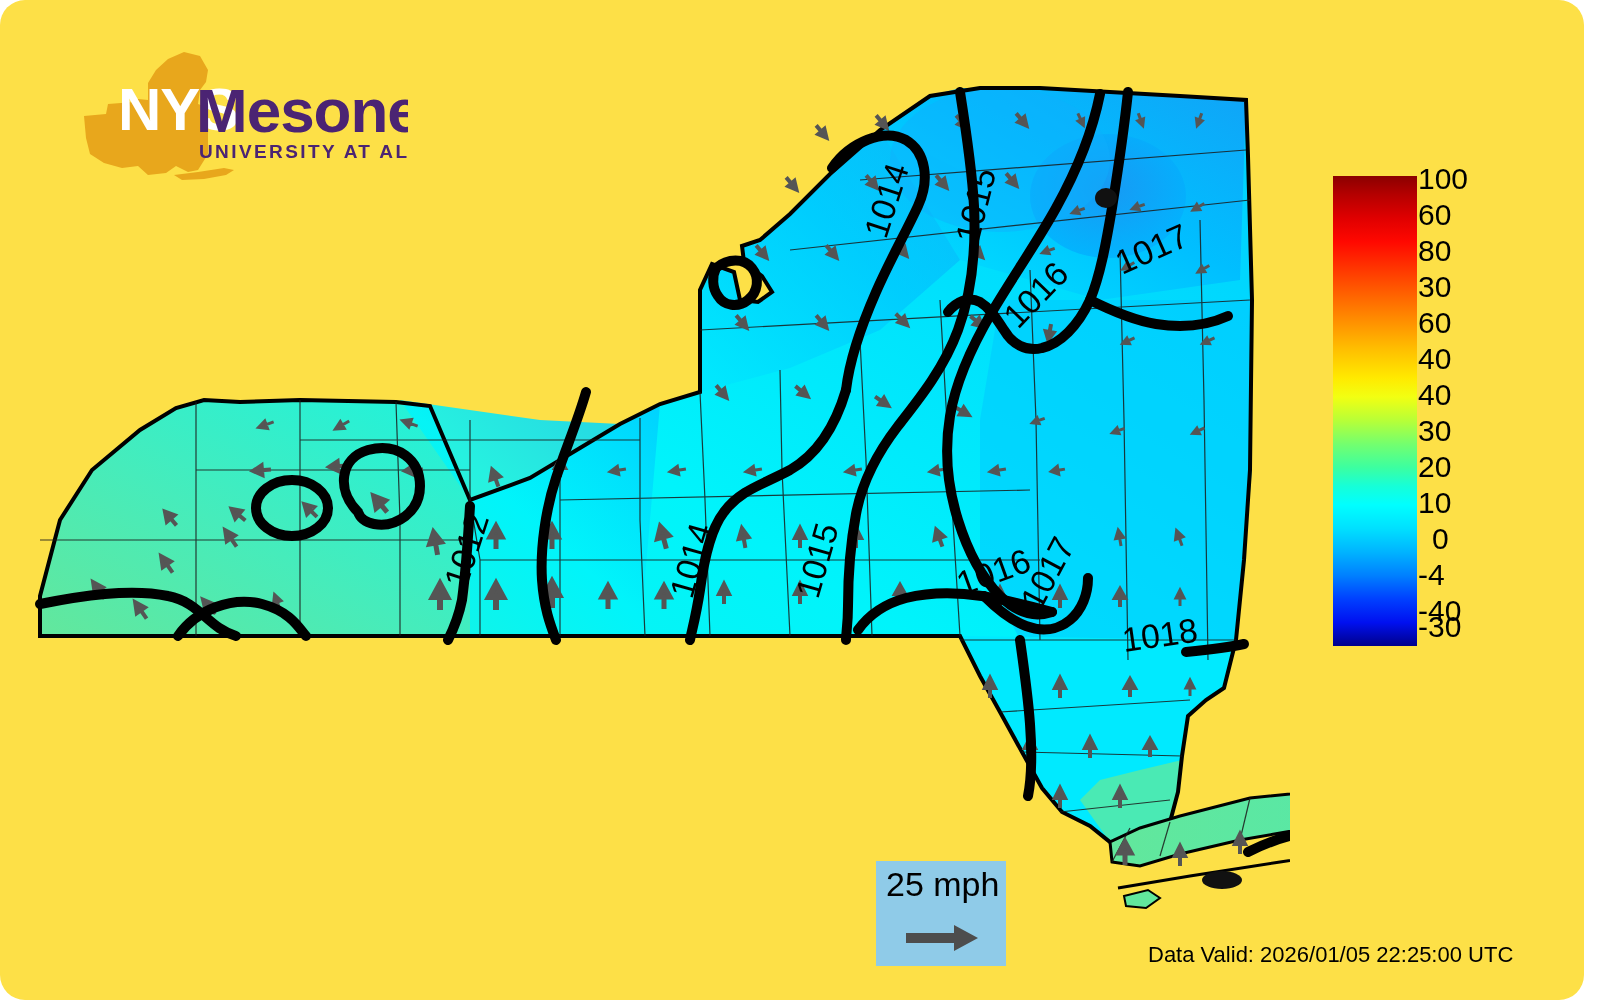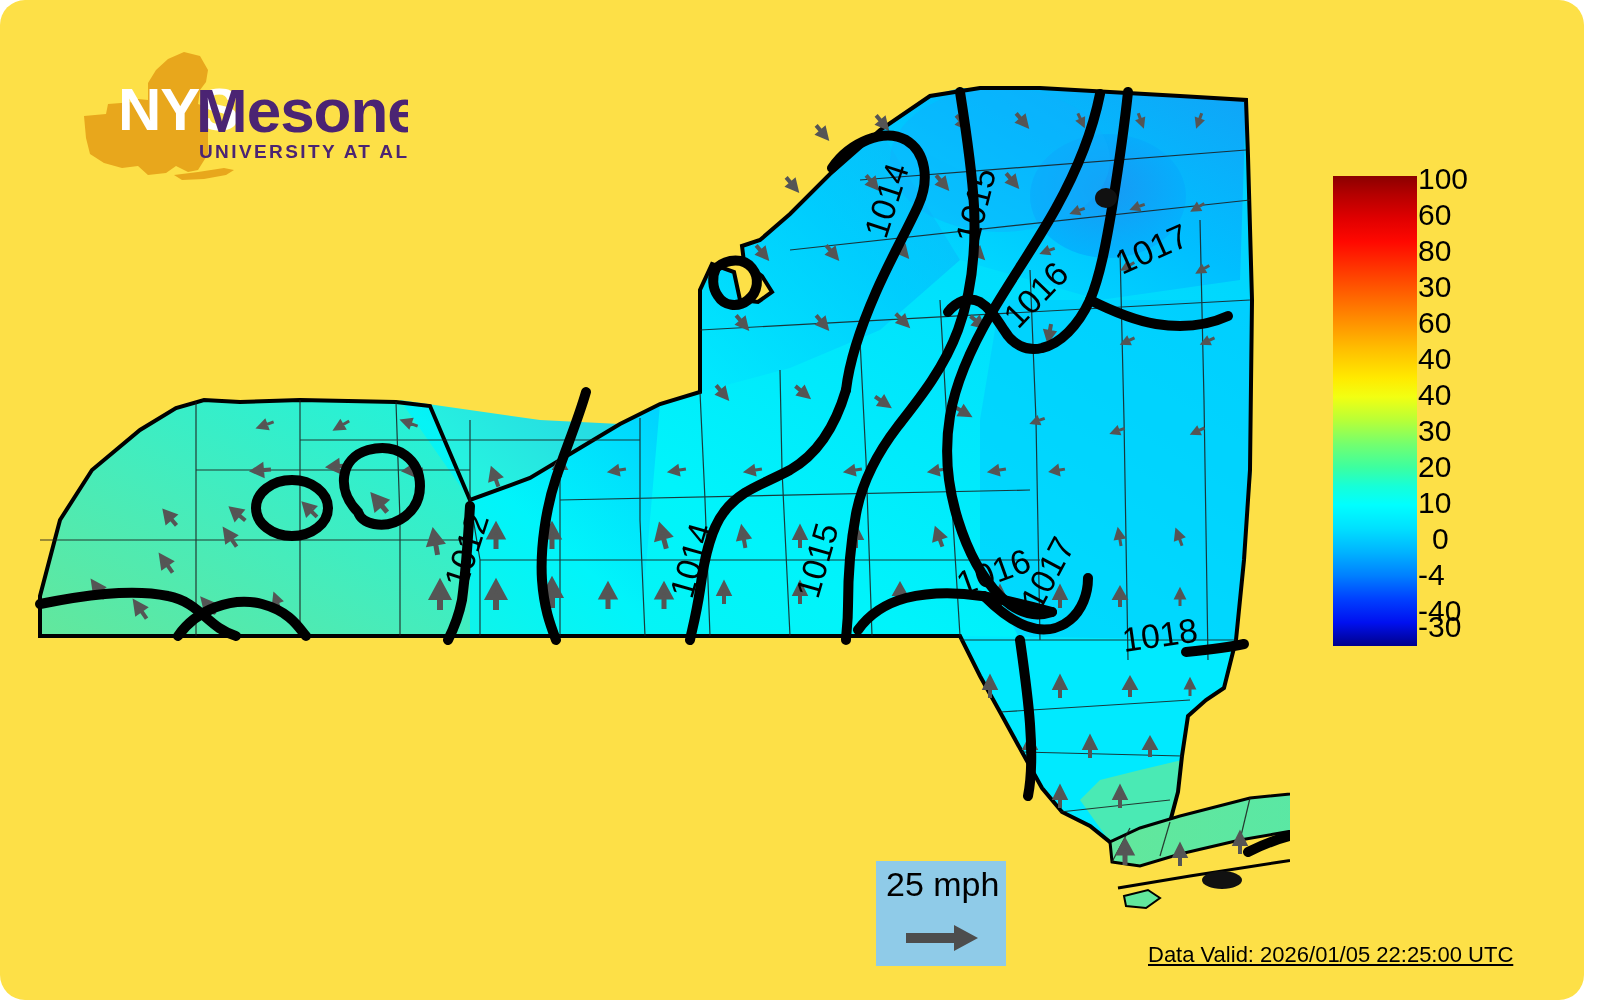--- a/index.html
+++ b/index.html
@@ -40,21 +40,21 @@
 
   
   #wind-legend{position:absolute;left:876px;top:861px;width:130px;height:105px;
                background:#8fcbe8;}
   #wind-legend .wl-text{position:absolute;left:10px;top:6px;font-size:34px;
                         line-height:34px;color:#000;white-space:nowrap;}
   #wind-legend .wl-arrow{position:absolute;left:30px;top:62px;}
 
   
   #data-valid{position:absolute;left:1148px;top:944px;font-size:22px;
-              line-height:22px;color:#000;white-space:nowrap;text-decoration:underline;}
+              line-height:22px;color:#000;white-space:nowrap;}
 
   .ct-label{font-family:"Liberation Sans","DejaVu Sans",sans-serif;
             font-size:34px;font-weight:400;fill:#000;}
 </style>
 </head>
 <body>
 
 <div id="stage">
 
   <div id="logo">

